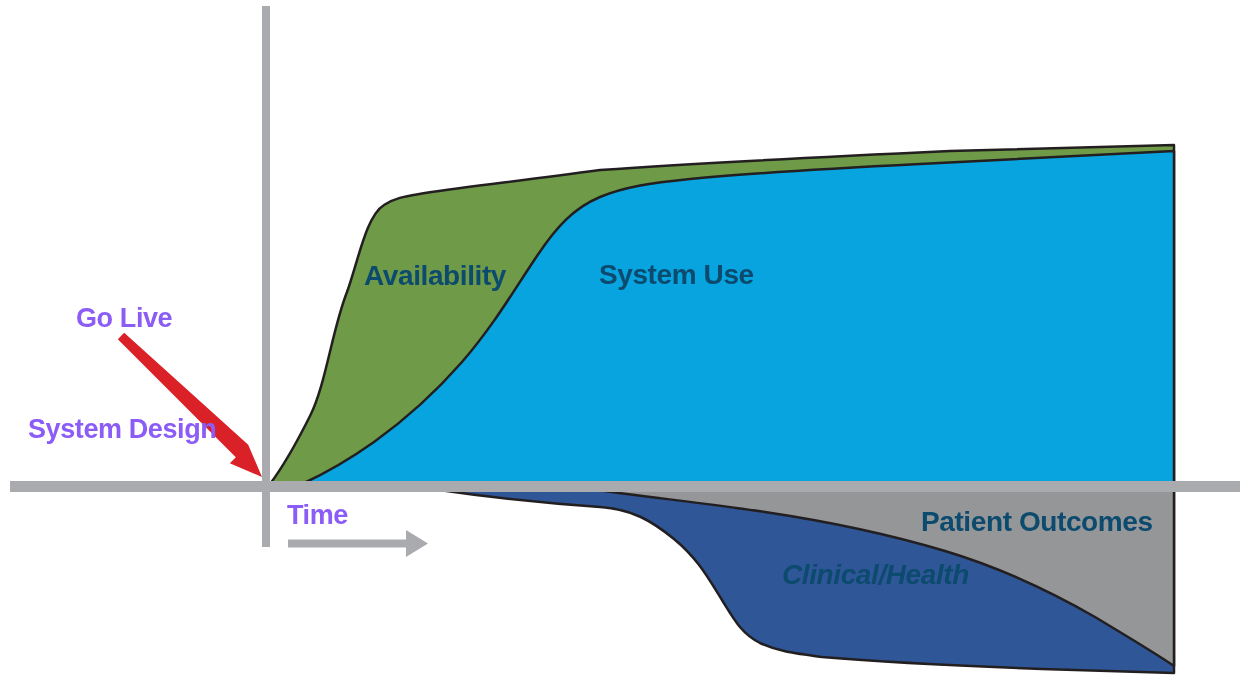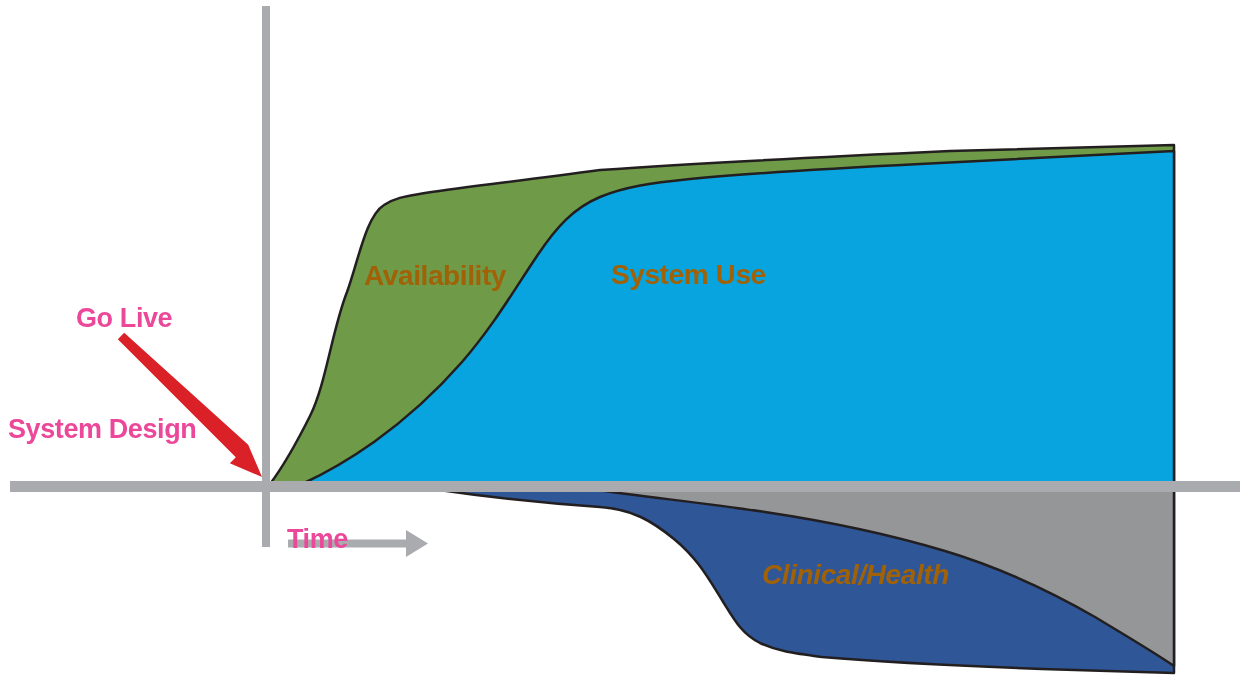--- a/index.html
+++ b/index.html
@@ -9,27 +9,27 @@
     background:#ffffff;
     font-family:"Liberation Sans", sans-serif;
     overflow:hidden;
   }
   .figure svg{position:absolute;left:0;top:0;}
   .region{stroke:#231F20;stroke-width:2.5;stroke-linejoin:round;}
   .noline{stroke:none;}
   .lbl{
     position:absolute;
     font-weight:bold;
-    color:#ec4899;
+    color:#8b5cf6;
     letter-spacing:-0.4px;
     line-height:1.12;
     white-space:nowrap;
   }
-  .lbl .line{display:block;}
-  .lbl.white{color:#a16207;}
+  .lbl .line{display:block;margin-left:20px;}
+  .lbl.white{color:#0c4a6e;}
   .f27{font-size:27px;}
   .f28{font-size:28px;}
   .clinical-lines{line-height:1.32;}
 </style>
 </head>
 <body>
 
 <div class="figure">
 
   <svg width="1248" height="697" viewBox="0 0 1248 697">
@@ -79,24 +79,25 @@
 
     <polygon class="noline" points="288,539.5 406,539.5 406,530 428,543.5 406,557 406,547.5 288,547.5" fill="#A9ABAE"></polygon>
   </svg>
 
   <div class="lbl f27" style="left:76px;top:303px;">Go Live</div>
 
   <div class="lbl f27" style="left:8px;top:414px;">
     <span class="line">System Design</span>
   </div>
 
-  <div class="lbl f27" style="left:287px;top:500px;margin-top:24px;">Time</div>
+  <div class="lbl f27" style="left:287px;top:500px;">Time</div>
 
   <div class="lbl white f28" style="left:364px;top:260px;">Availability</div>
 
-  <div class="lbl white f28" style="left:599px;top:259px;margin-left:12px;">System Use</div>
+  <div class="lbl white f28" style="left:599px;top:259px;">System Use</div>
 
+  <div class="lbl white f28" style="left:921px;top:506px;">Patient Outcomes</div>
 
   <div class="lbl white f28 clinical-lines" style="left:762px;top:557px;font-style:italic;">
     <span class="line">Clinical/Health</span>
   </div>
 
 </div>
 
 </body></html>

